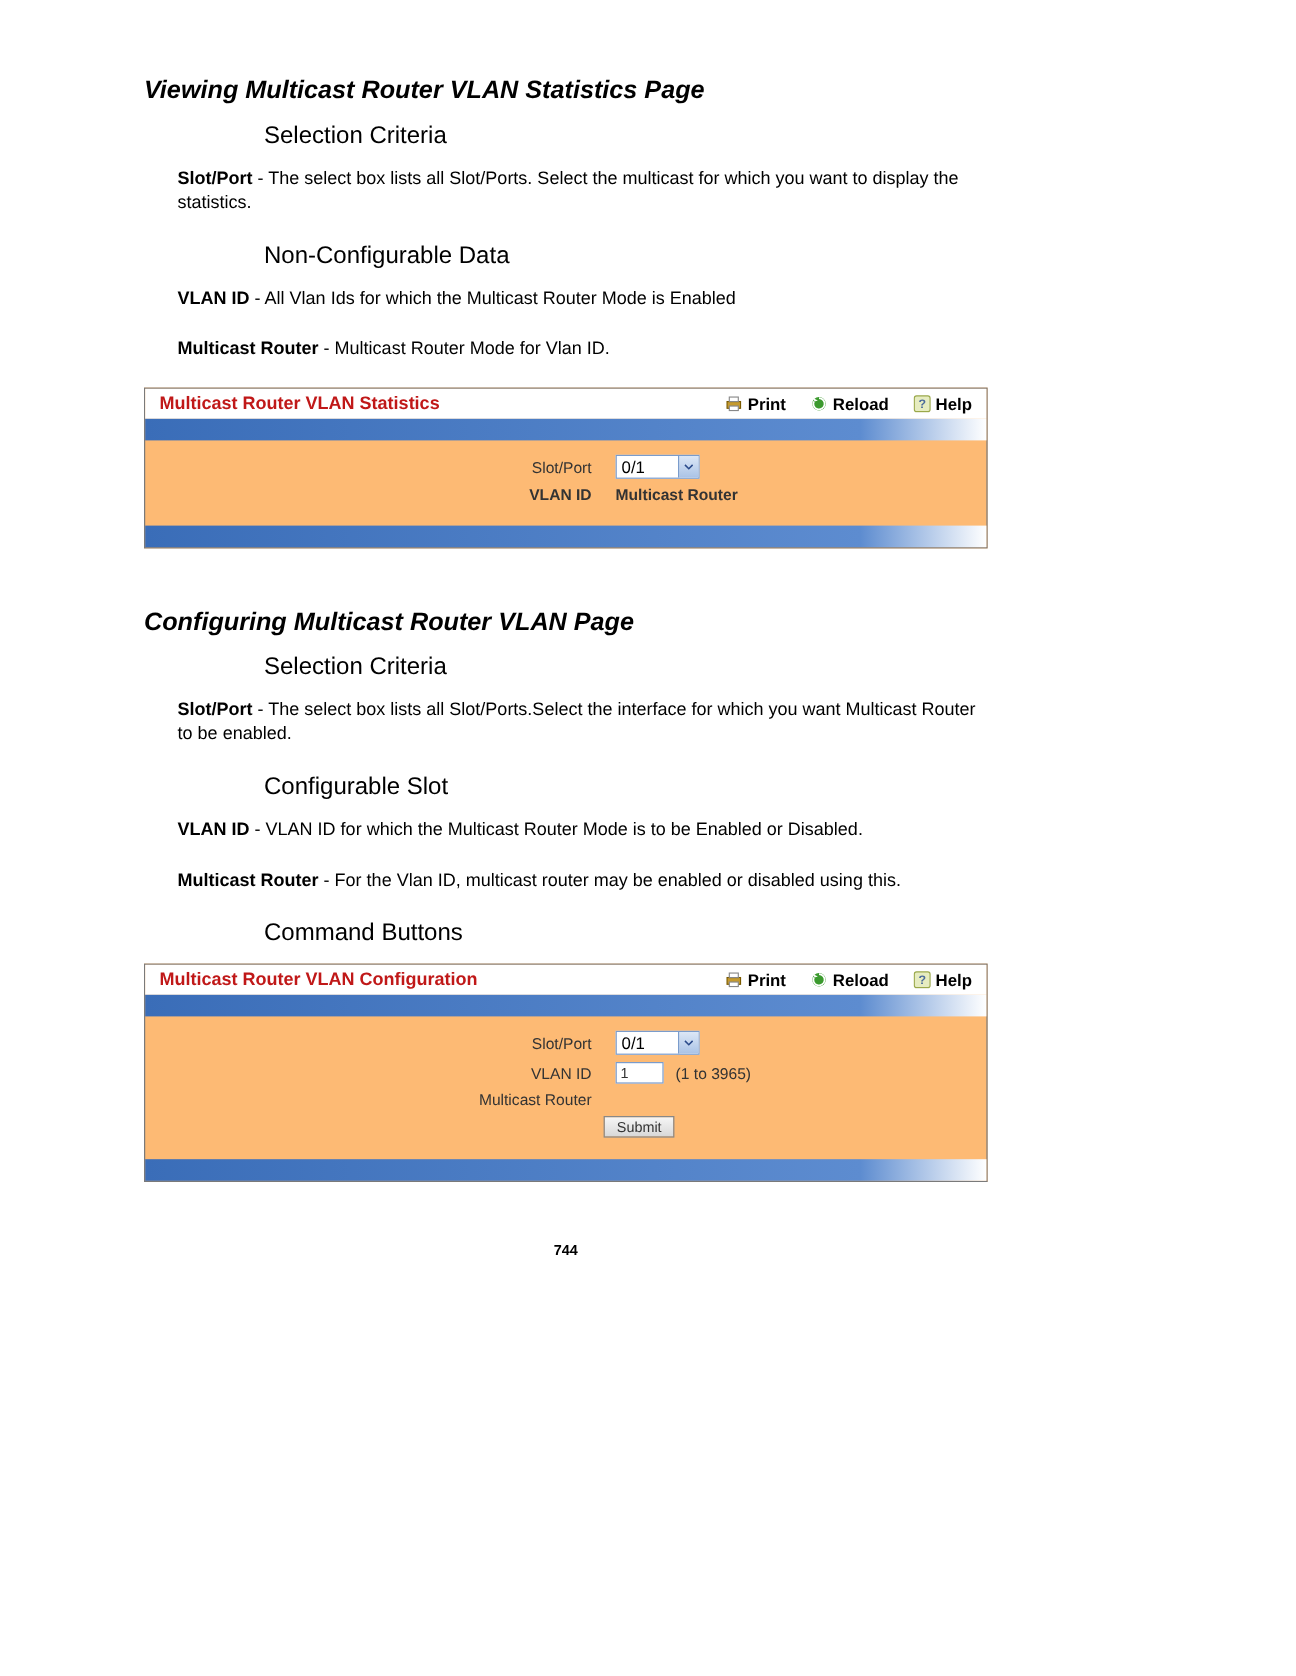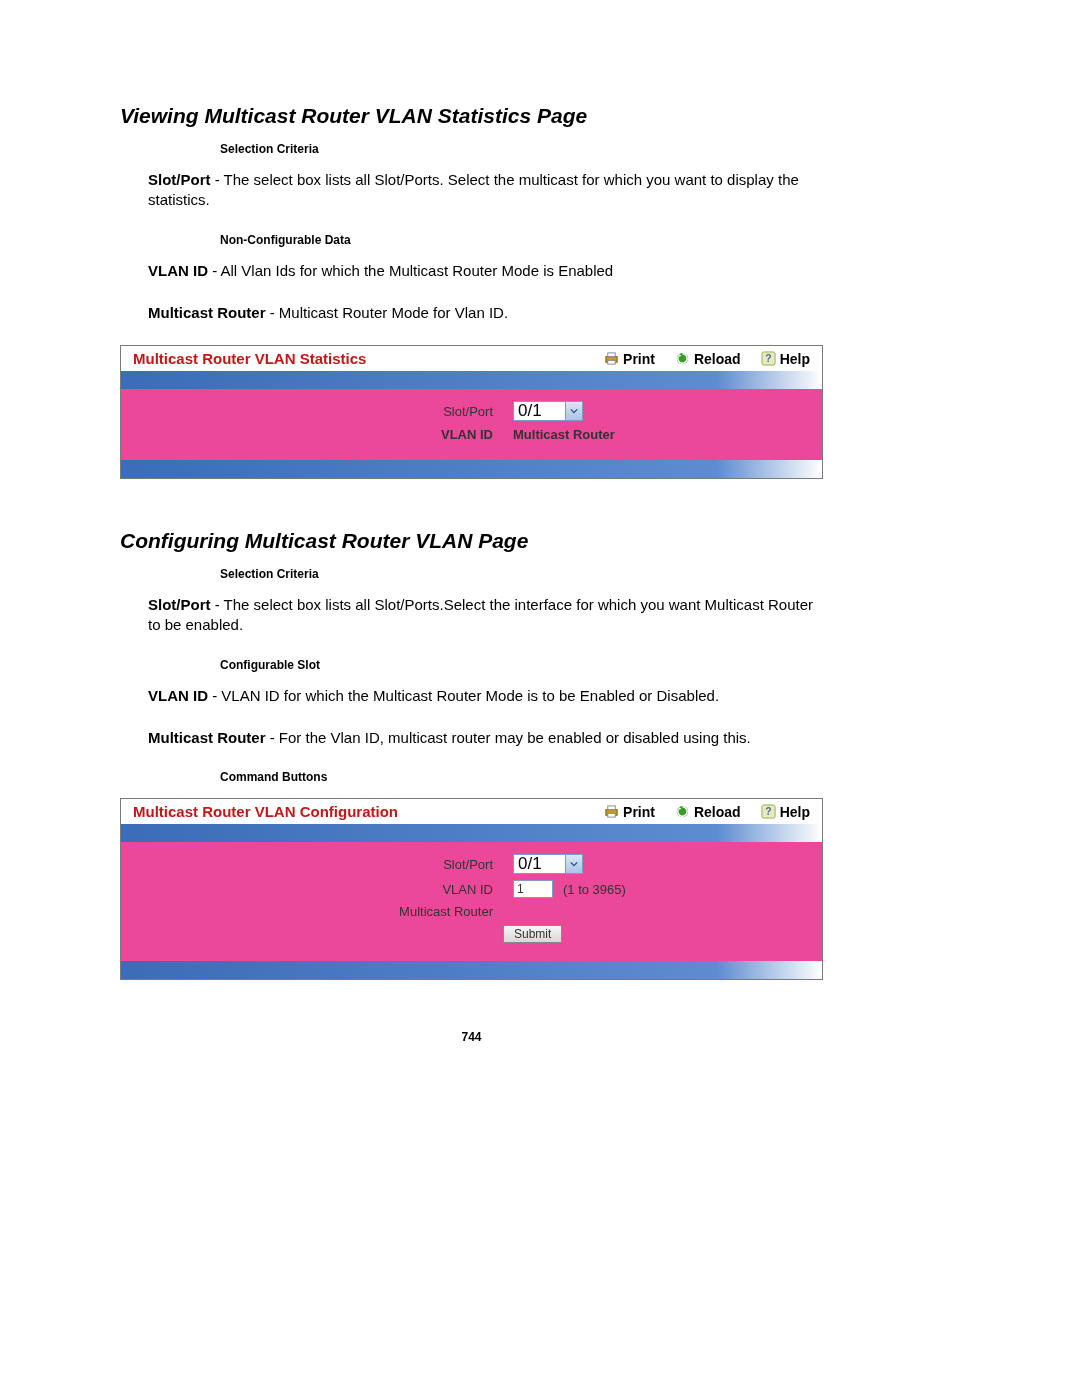--- a/index.html
+++ b/index.html
@@ -4,49 +4,49 @@
 <style>
   body {
     margin: 0;
     padding: 0;
     background: #fff;
     font-family: Arial, Helvetica, sans-serif;
     color: #000;
     width: 1080px;
   }
   .page {
-    padding: 104px 120px 40px 120px;
+    padding: 64px 120px 40px 120px;
     box-sizing: border-box;
     width: 943px;
   }
   .section-title {
     font-style: italic;
     font-weight: bold;
     font-size: 21px;
     margin: 0 0 14px 0;
   }
   .sub-heading {
-    font-weight: bold;
-    font-size: 12px;
+    font-weight: normal;
+    font-size: 20px;
     margin: 0 0 14px 0;
     padding-left: 100px;
   }
   .body-text {
     font-size: 15px;
     line-height: 1.35;
     margin: 0 0 22px 0;
     padding-left: 28px;
   }
   .body-text .lead {
     font-weight: bold;
   }
   .panel {
     border: 1px solid #7a7a7a;
     margin: 4px 0 50px 0;
-    background: #ec4899;
+    background: #fdba74;
   }
   .panel-header {
     display: flex;
     align-items: center;
     justify-content: space-between;
     background: #fff;
     padding: 4px 12px;
     font-family: Verdana, Arial, sans-serif;
     font-size: 15px;
     font-weight: bold;
@@ -111,21 +111,21 @@
   }
   .fake-select {
     display: inline-block;
     min-width: 46px;
     height: 18px;
     line-height: 18px;
     padding: 0 18px 0 4px;
     border: 1px solid #7a9ccc;
     background: #fff;
     position: relative;
-    font-size: 17px;
+    font-size: 14px;
     color: #000;
   }
   .fake-select .arrow {
     position: absolute;
     right: 0;
     top: 0;
     width: 16px;
     height: 18px;
     background: linear-gradient(#dce7f6,#aac3e6);
     border-left: 1px solid #7a9ccc;

